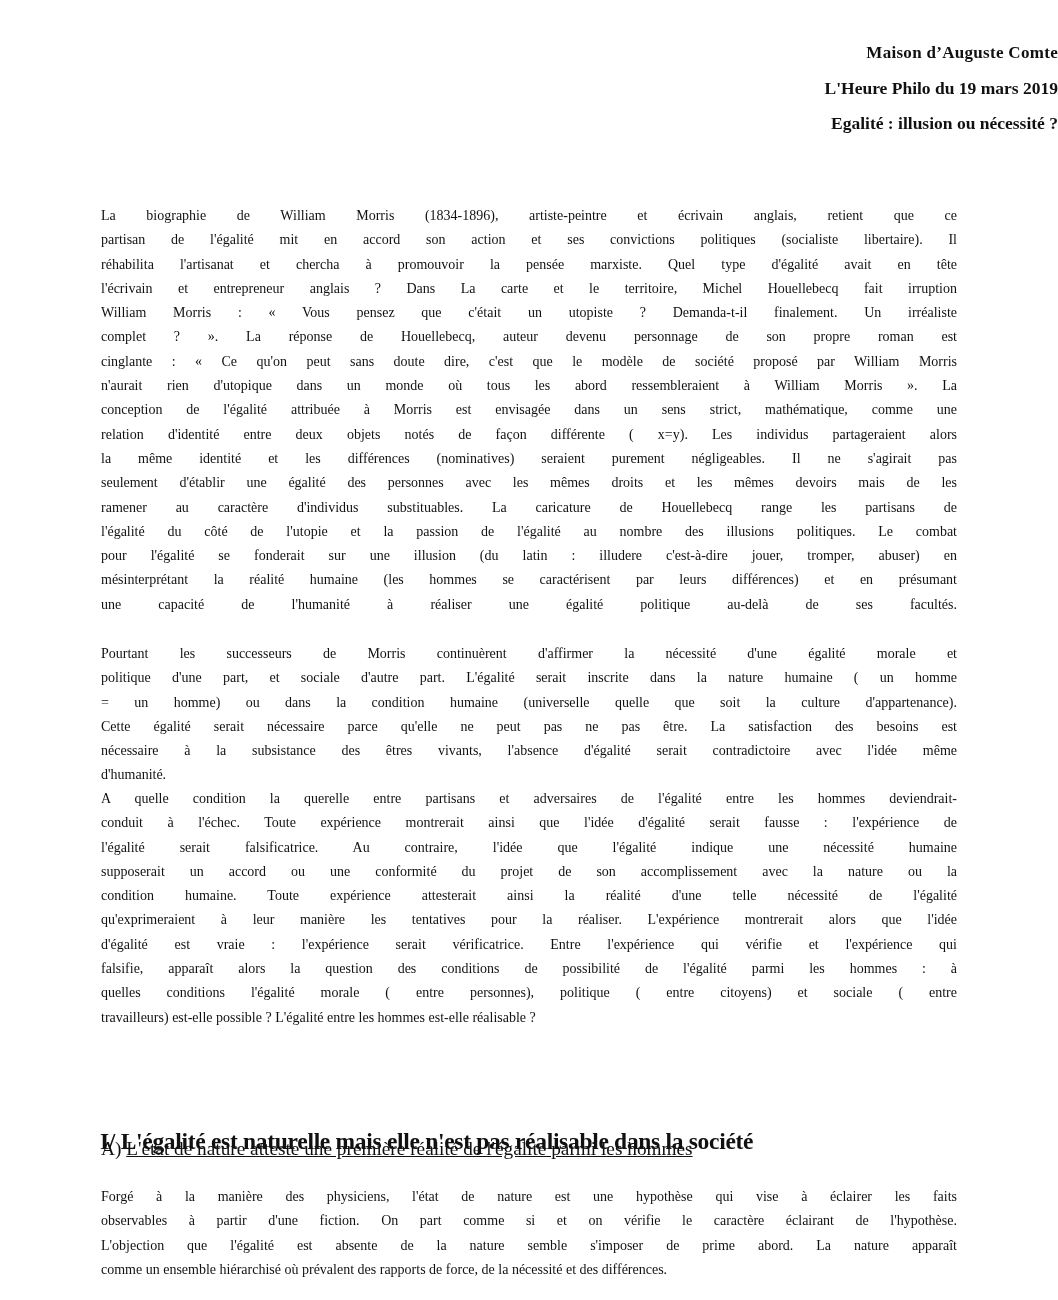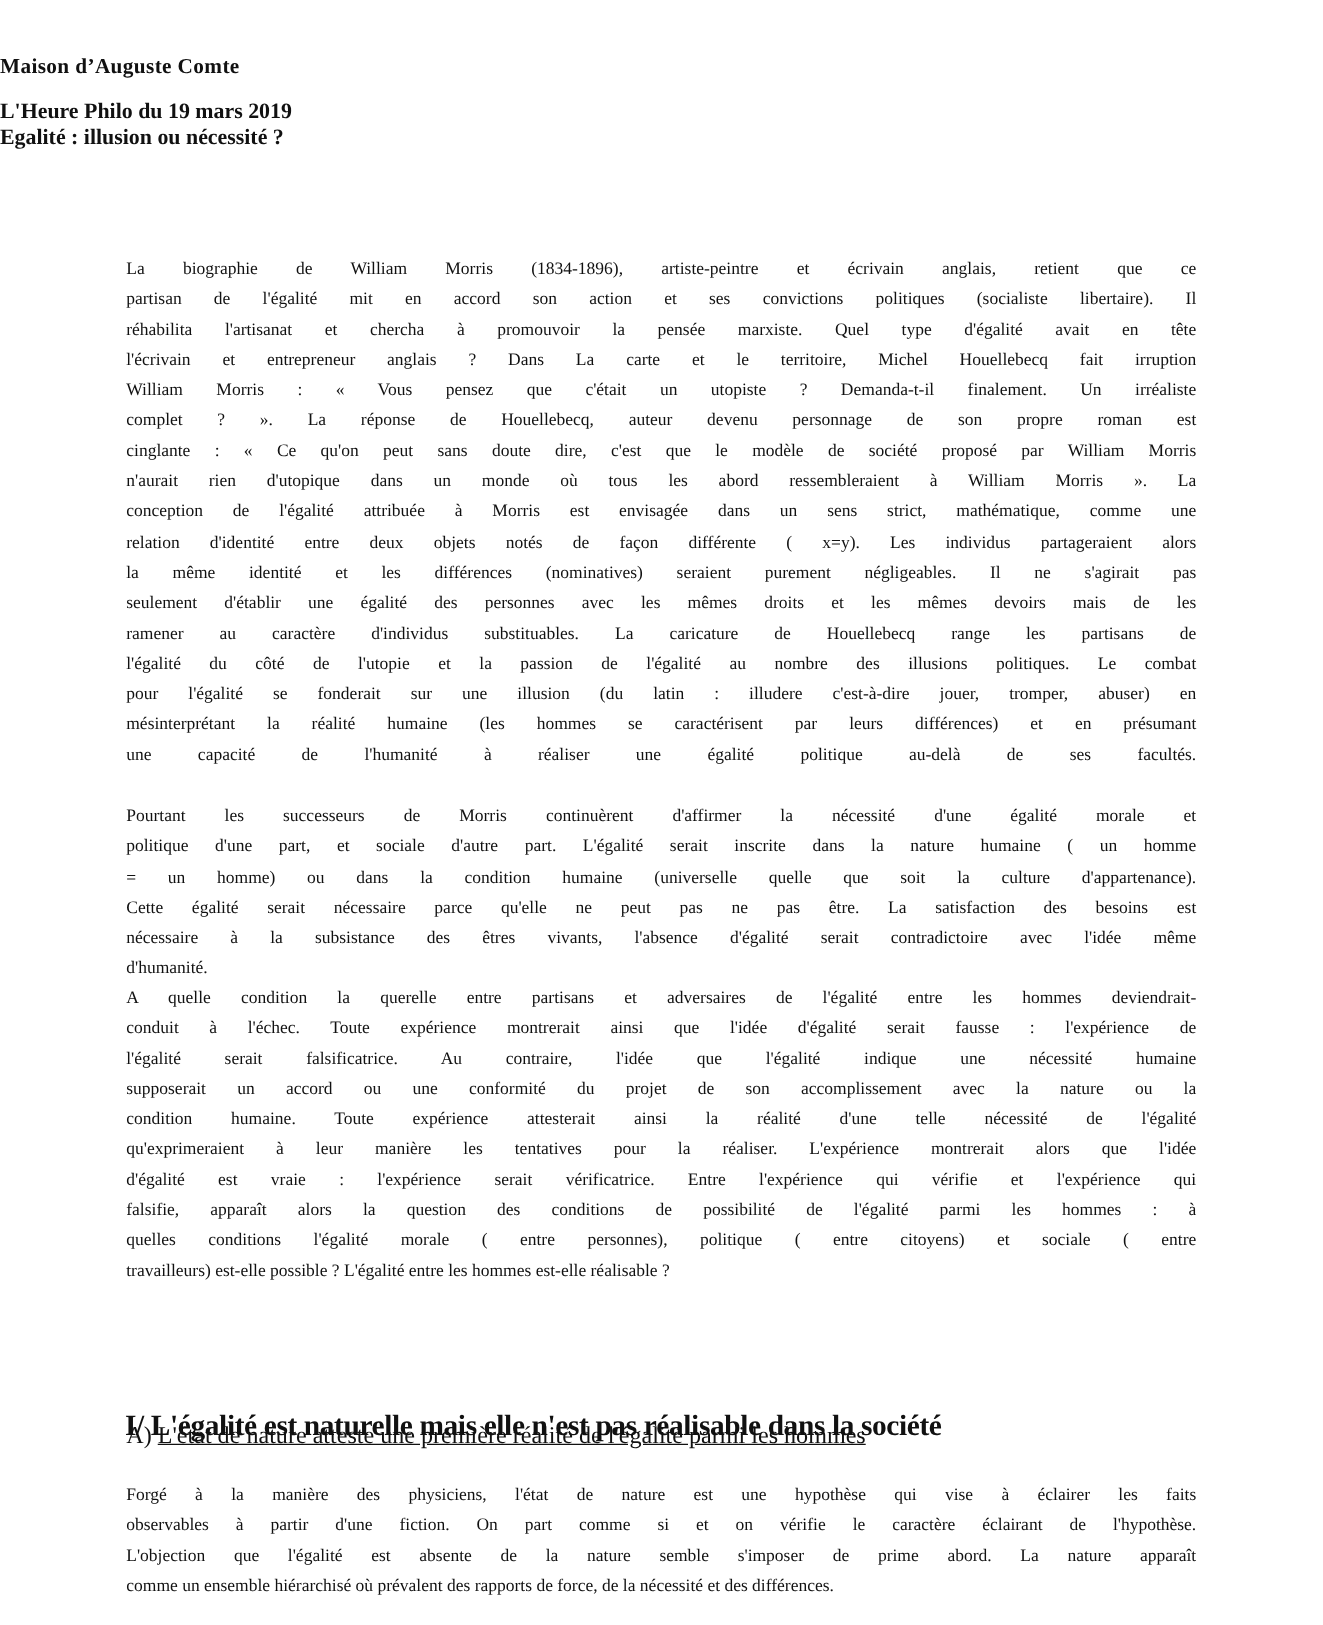--- a/index.html
+++ b/index.html
@@ -1,24 +1,24 @@
 <!DOCTYPE html>
 <html><head>
 <meta charset="utf-8">
 <style>
   html, body { margin: 0; padding: 0; background: #ffffff; }
   body {
     width: 1058px; height: 1300px; position: relative; overflow: hidden;
     font-family: "Liberation Serif", "DejaVu Serif", serif; color: #111111;
   }
-  .hdr { position: absolute; left: 0; width: 1058px; text-align: left;
+  .hdr { position: absolute; left: 0; width: 1058px; text-align: right;
          font-weight: bold; font-size: 17.5px; line-height: 22px; }
   .hdr.h1 { top: 42px; font-size: 17px; letter-spacing: 0.3px; }
   .hdr.h2 { top: 77px; }
-  .hdr.h3 { top: 98px; }
+  .hdr.h3 { top: 112px; }
   .para { position: absolute; left: 101px; width: 856px; font-size: 14px; }
   .line { height: 24.3px; line-height: 24.3px; white-space: nowrap;
           text-align: justify; text-align-last: justify; overflow: visible; }
   .line.last { text-align-last: left; }
   #p1 { top: 204px; }
   #p2 { top: 642px; }
   #p3 { top: 787px; }
   .section-title { position: absolute; left: 100px; top: 1127px; font-weight: bold;
                    font-size: 23.5px; line-height: 28px; white-space: nowrap; letter-spacing: -0.3px; }
   .subsection { position: absolute; left: 101px; top: 1137px; font-size: 19.3px;

